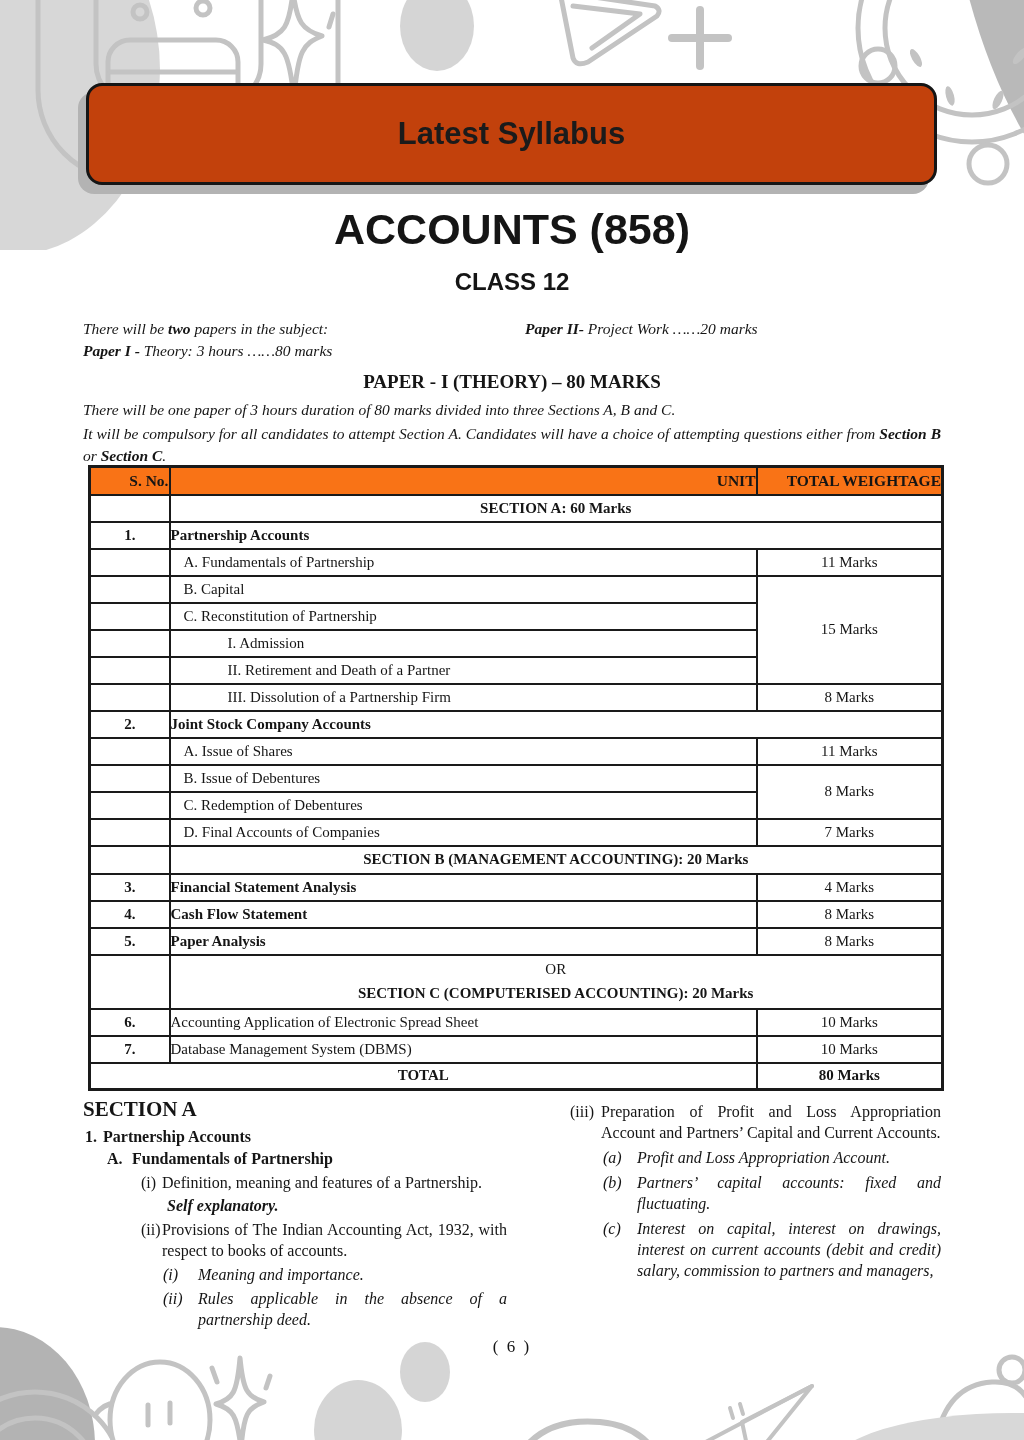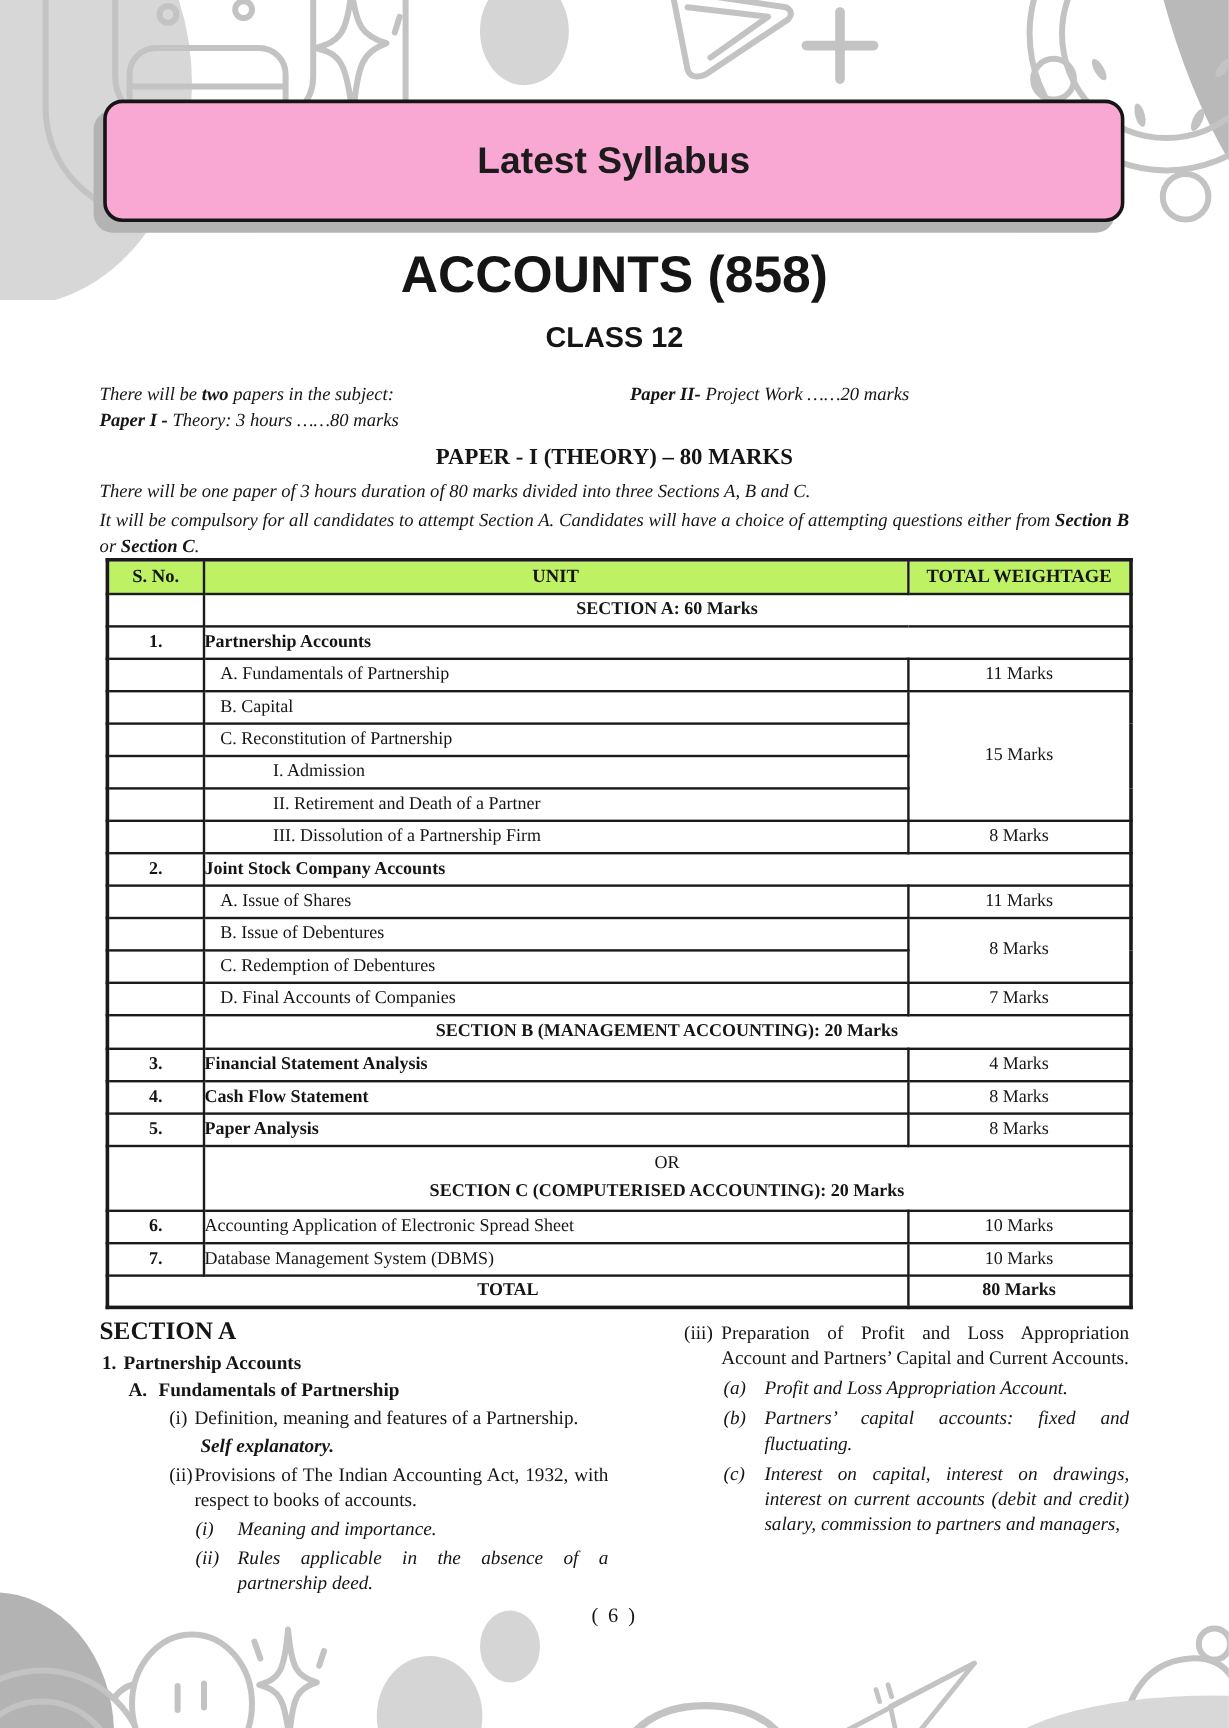--- a/index.html
+++ b/index.html
@@ -8,21 +8,21 @@
     background:#ffffff;color:#151515;
     font-family:"Liberation Serif", serif;
   }
   svg.decor{position:absolute;left:0;pointer-events:none;}
   #decor-top{top:0;}
   #decor-bottom{bottom:0;}
 
   
   .banner{
     position:absolute;left:86px;top:83px;width:845px;height:96px;
-    background:#f9a8d4;border:3px solid #151515;border-radius:16px;
+    background:#c2410c;border:3px solid #151515;border-radius:16px;
     box-shadow:-8px 9px 0 0 #b3b3b3;
     display:flex;align-items:center;justify-content:center;
   }
   .banner-text{
     font-family:"Liberation Sans", sans-serif;font-weight:bold;font-size:31px;color:#1b1b1b;
   }
 
   
   .doc-title{
     position:absolute;left:0;top:205px;width:100%;text-align:center;
@@ -55,21 +55,21 @@
     border:2px solid #1a1a1a;vertical-align:middle;padding:0;
     overflow:hidden;white-space:nowrap;
   }
   table.syllabus{border:3px solid #1a1a1a;}
   col.c-sno{width:80px;}
   col.c-unit{width:587px;}
   col.c-marks{width:186px;}
   tr.h-row{height:28px;}
   tr.n-row{height:27px;}
   tr.or-row{height:54px;}
-  th.head{background:#bef264;font-weight:bold;text-align:center;font-size:15.5px;}
+  th.head{background:#f97316;font-weight:bold;text-align:right;font-size:15.5px;}
   td.sno{text-align:center;font-weight:bold;}
   td.unit{padding-left:9px;text-align:left;}
   td.unit.b{font-weight:bold;}
   td.unit.ind1{padding-left:13px;}
   td.unit.ind2{padding-left:57px;}
   td.marks{text-align:center;}
   td.section{text-align:center;font-weight:bold;}
   td.orcell{text-align:center;line-height:1.55;}
   td.orcell .orline{font-weight:normal;display:block;}
   td.orcell .secline{font-weight:bold;display:block;}

